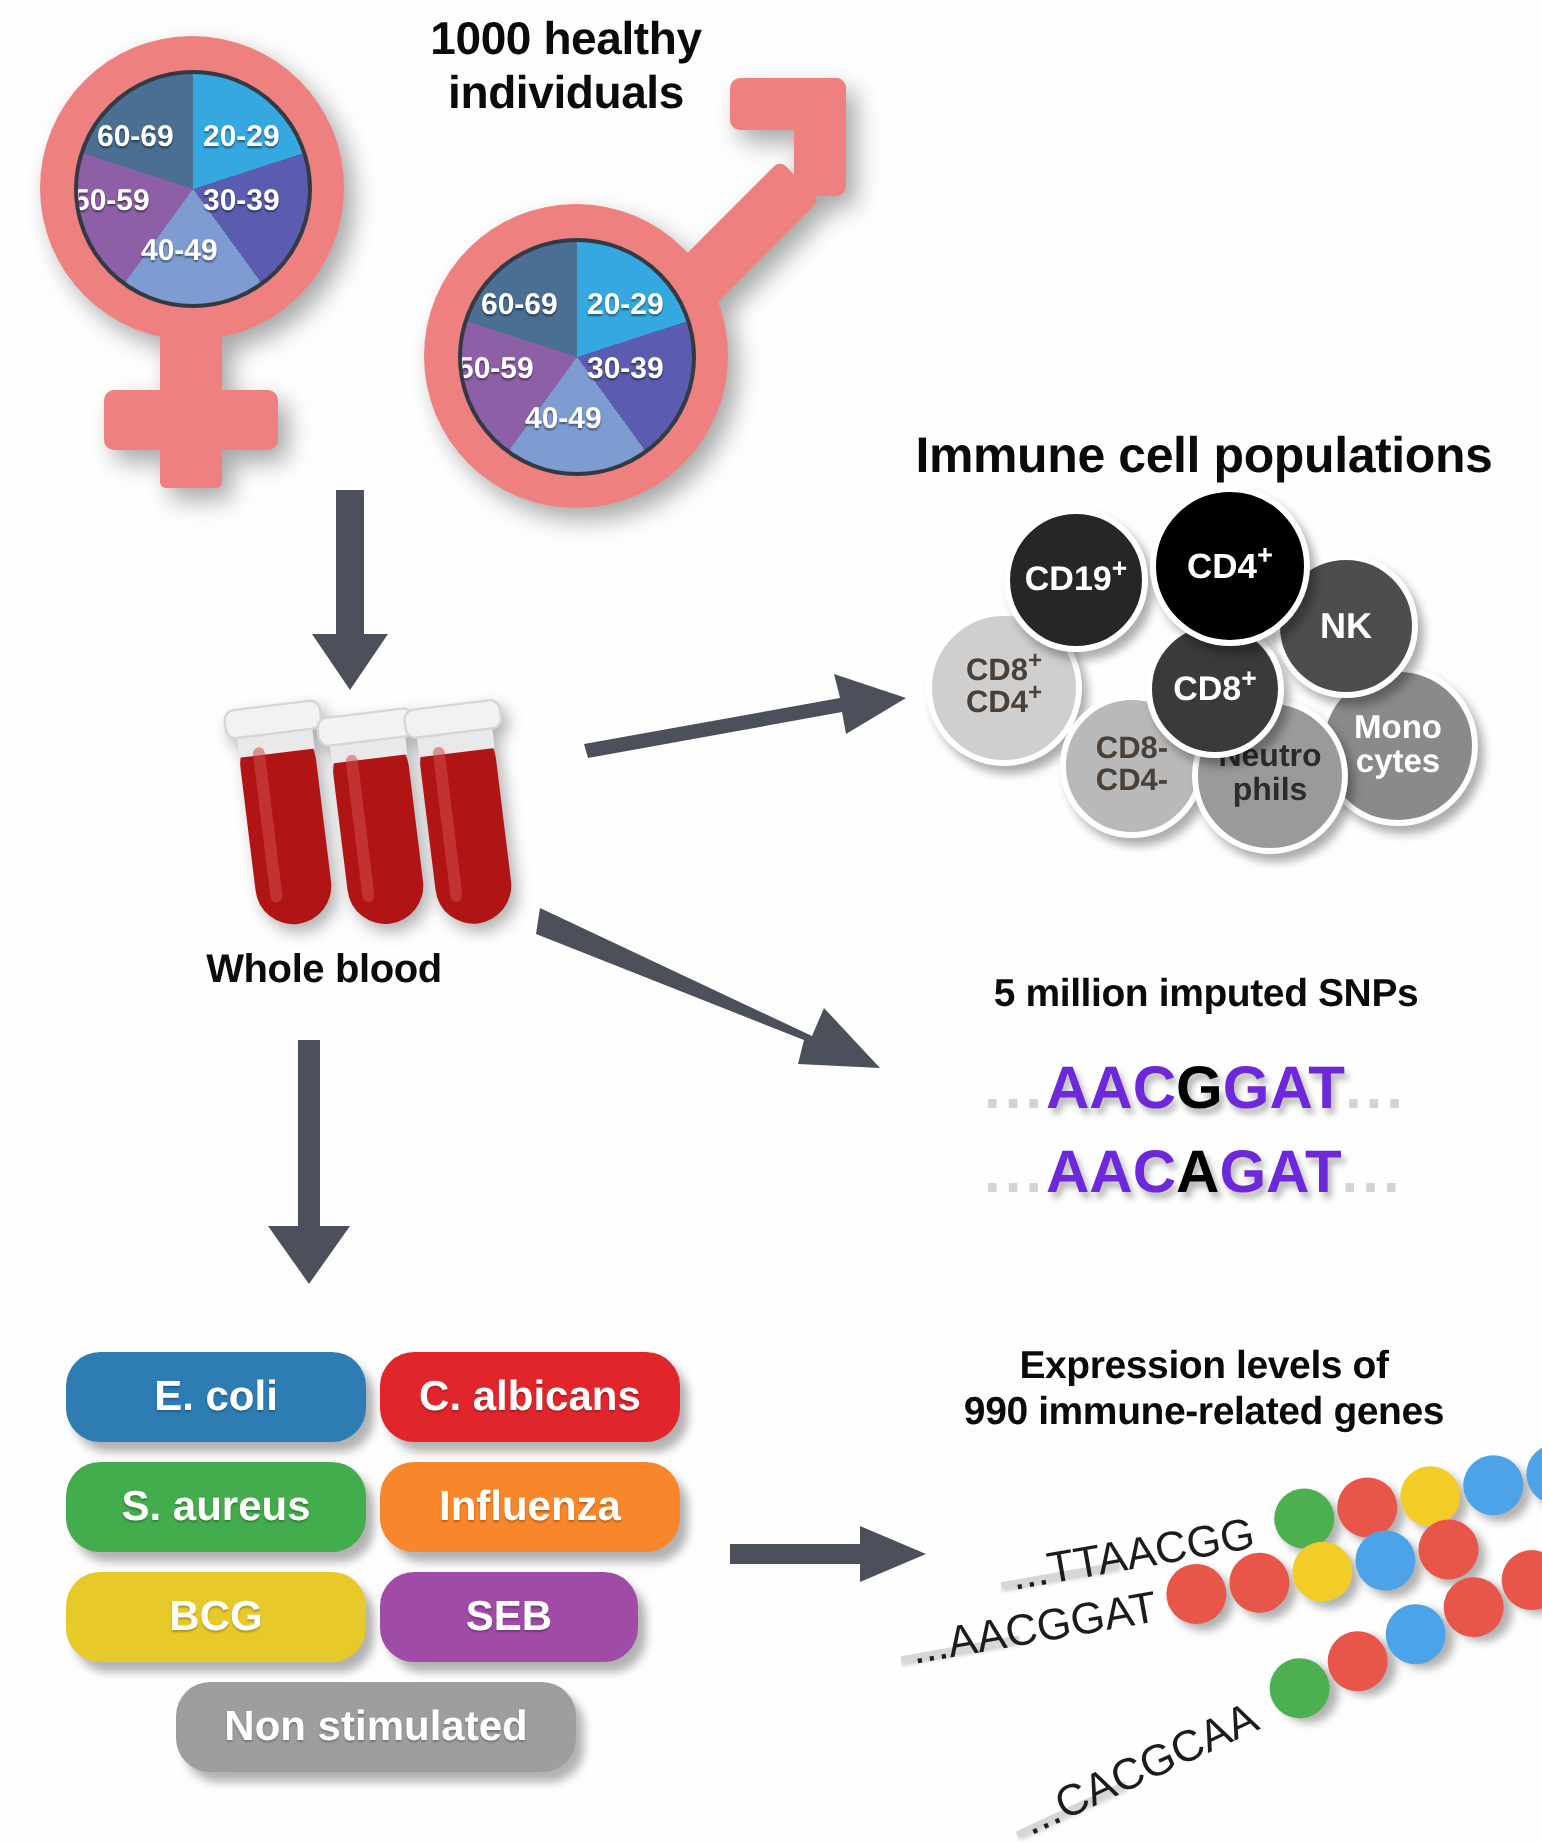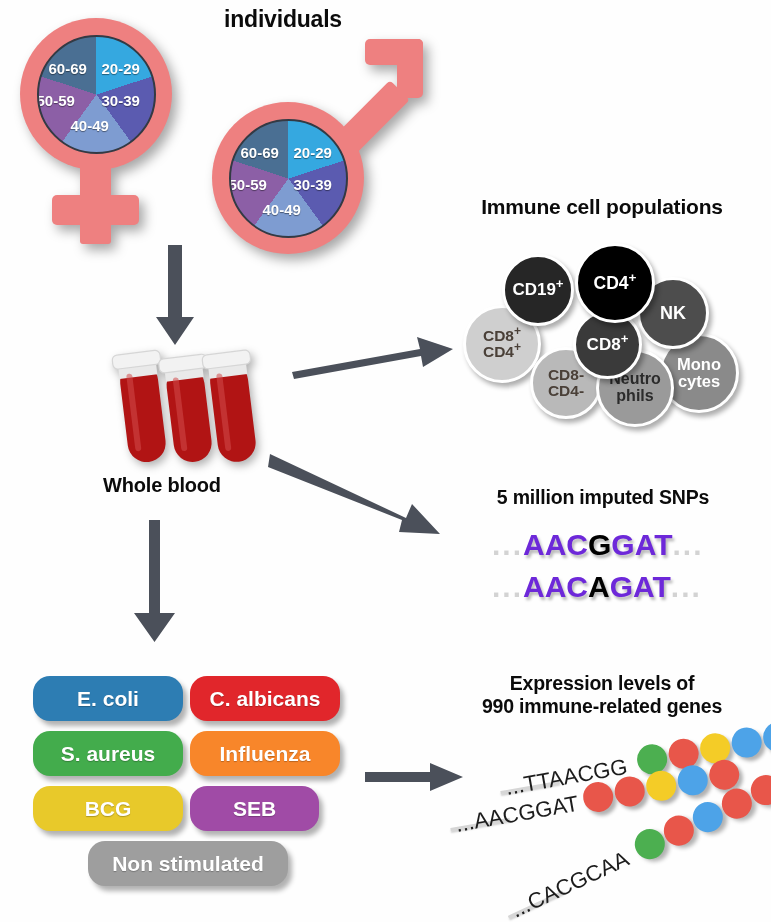--- a/index.html
+++ b/index.html
@@ -9,21 +9,21 @@
     background:#fefefe;
   }
   .abs{position:absolute;}
 
   
   .head{
     font-weight:bold;color:#0b0b0b;text-align:center;line-height:1.18;
     letter-spacing:-0.2px;
   }
   #title-individuals{left:168px;top:6px;width:230px;font-size:23px;}
-  #title-immune{left:437px;top:195px;width:330px;font-size:21px;}
+  #title-immune{left:437px;top:214px;width:330px;font-size:25px;}
   #title-snps{left:443px;top:486px;width:320px;font-size:19.5px;}
   #title-expression{left:437px;top:672px;width:330px;font-size:19.5px;}
   #label-wholeblood{left:62px;top:474px;width:200px;font-size:20px;}
 
   
   .sym-wrap{filter:drop-shadow(5px 6px 6px rgba(0,0,0,0.34));}
   .pie-ring{
     border-radius:50%;
     background:#ee8080;
     display:flex;align-items:center;justify-content:center;
@@ -81,20 +81,21 @@
                box-shadow:0 2px 2px rgba(0,0,0,.18);}
   .strand-txt{position:absolute;white-space:nowrap;color:#1c1c1c;
               font-size:22px;font-weight:normal;letter-spacing:0px;}
   .bead{position:absolute;border-radius:50%;
         box-shadow:3px 4px 4px rgba(0,0,0,0.30);}
 </style>
 </head>
 <body>
 
 <div class="abs head" id="title-individuals">
+  <div>1000 healthy</div>
   <div>individuals</div>
 </div>
 
 <div class="abs head" id="title-immune">Immune cell populations</div>
 <div class="abs head" id="title-snps">5 million imputed SNPs</div>
 
 <div class="abs head" id="title-expression">
   <div>Expression levels of</div>
   <div>990 immune-related genes</div>
 </div>

